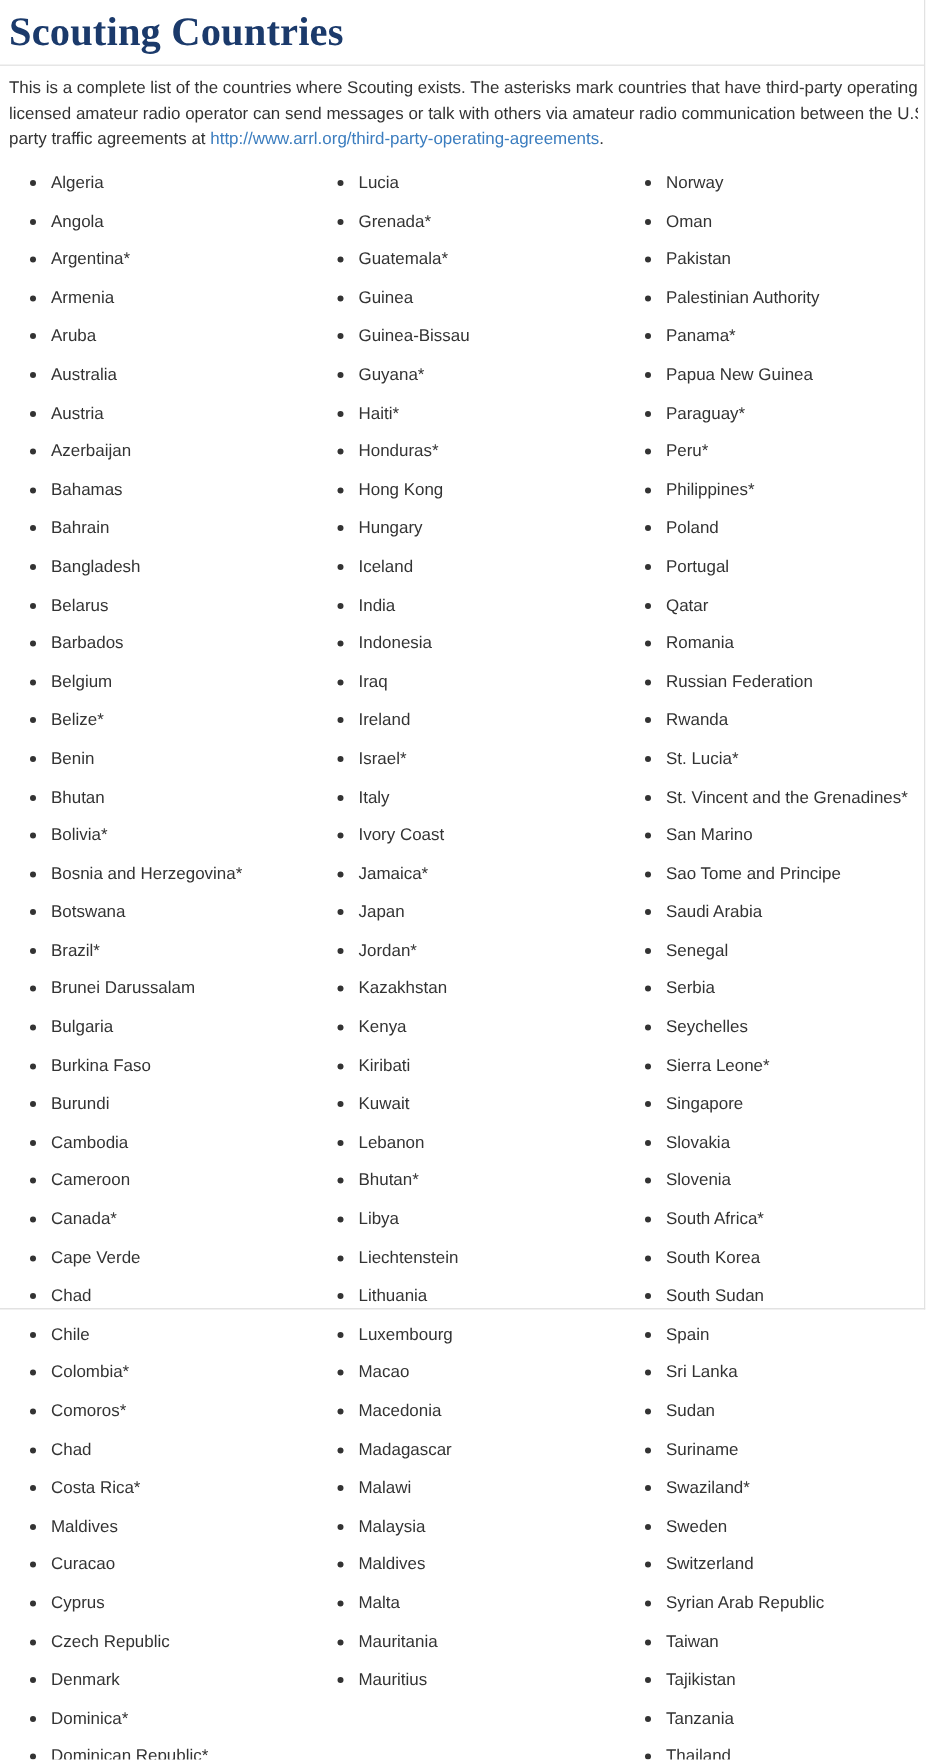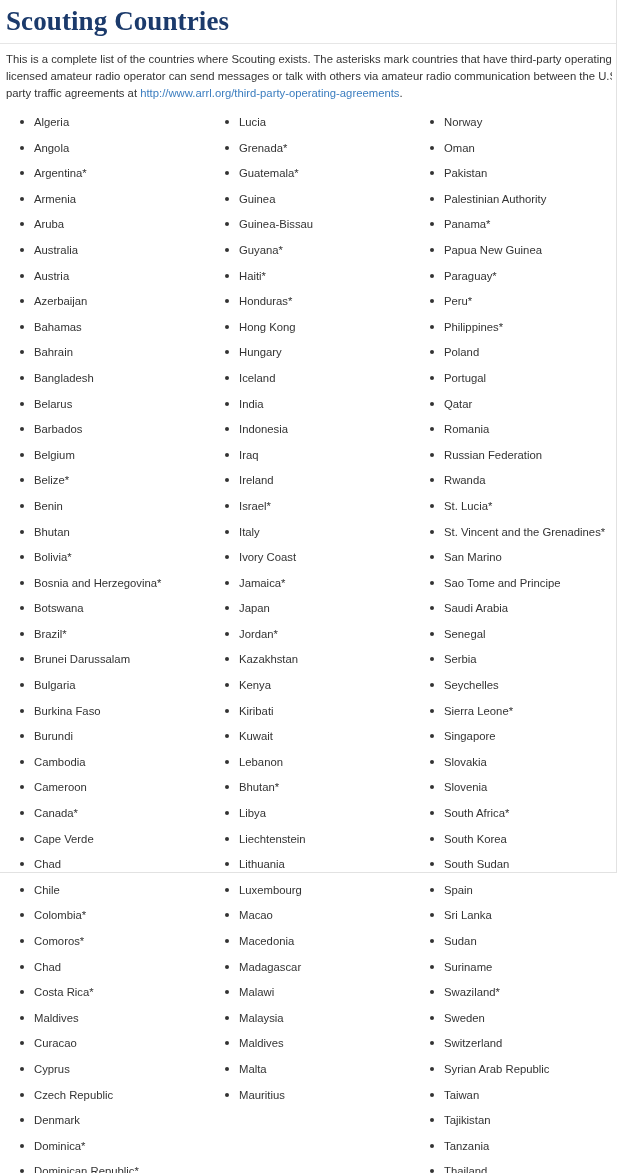--- a/index.html
+++ b/index.html
@@ -183,20 +183,21 @@
         <li>Liechtenstein</li>
         <li>Lithuania</li>
         <li>Luxembourg</li>
         <li>Macao</li>
         <li>Macedonia</li>
         <li>Madagascar</li>
         <li>Malawi</li>
         <li>Malaysia</li>
         <li>Maldives</li>
         <li>Malta</li>
+        <li>Mauritania</li>
         <li>Mauritius</li>
       </ul>
     </div>
 
     <div class="col">
       <ul>
         <li>Norway</li>
         <li>Oman</li>
         <li>Pakistan</li>
         <li>Palestinian Authority</li>

